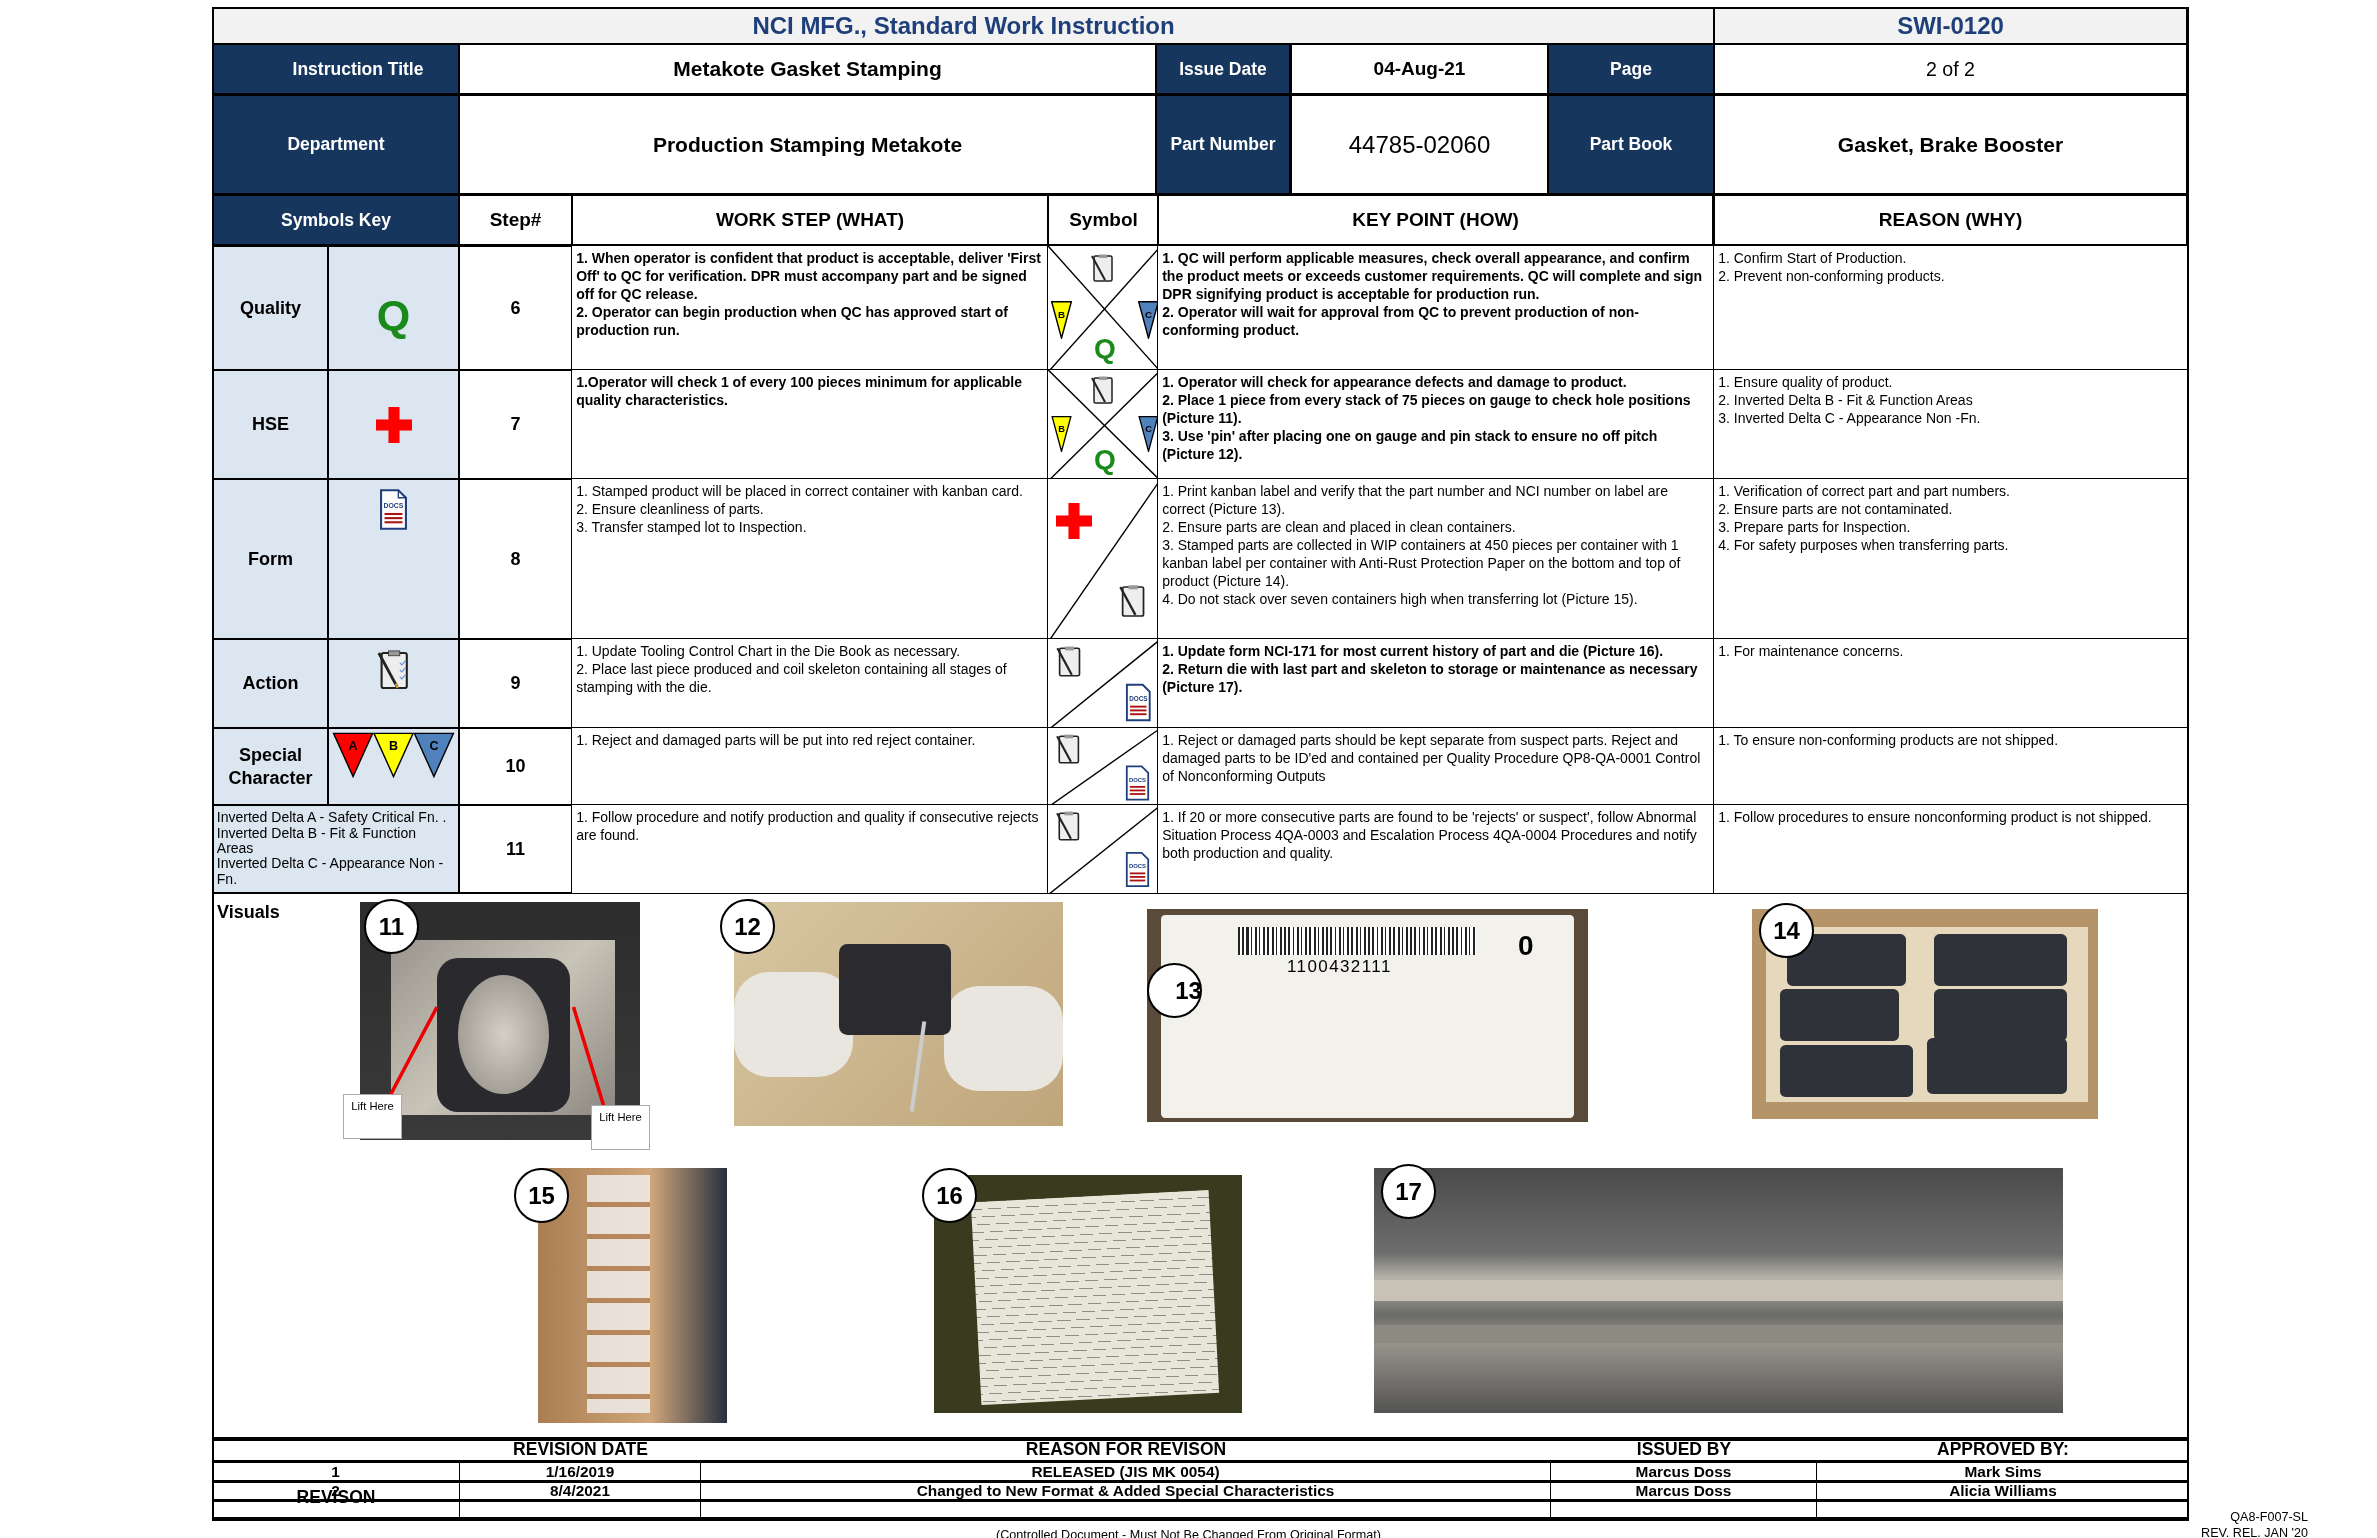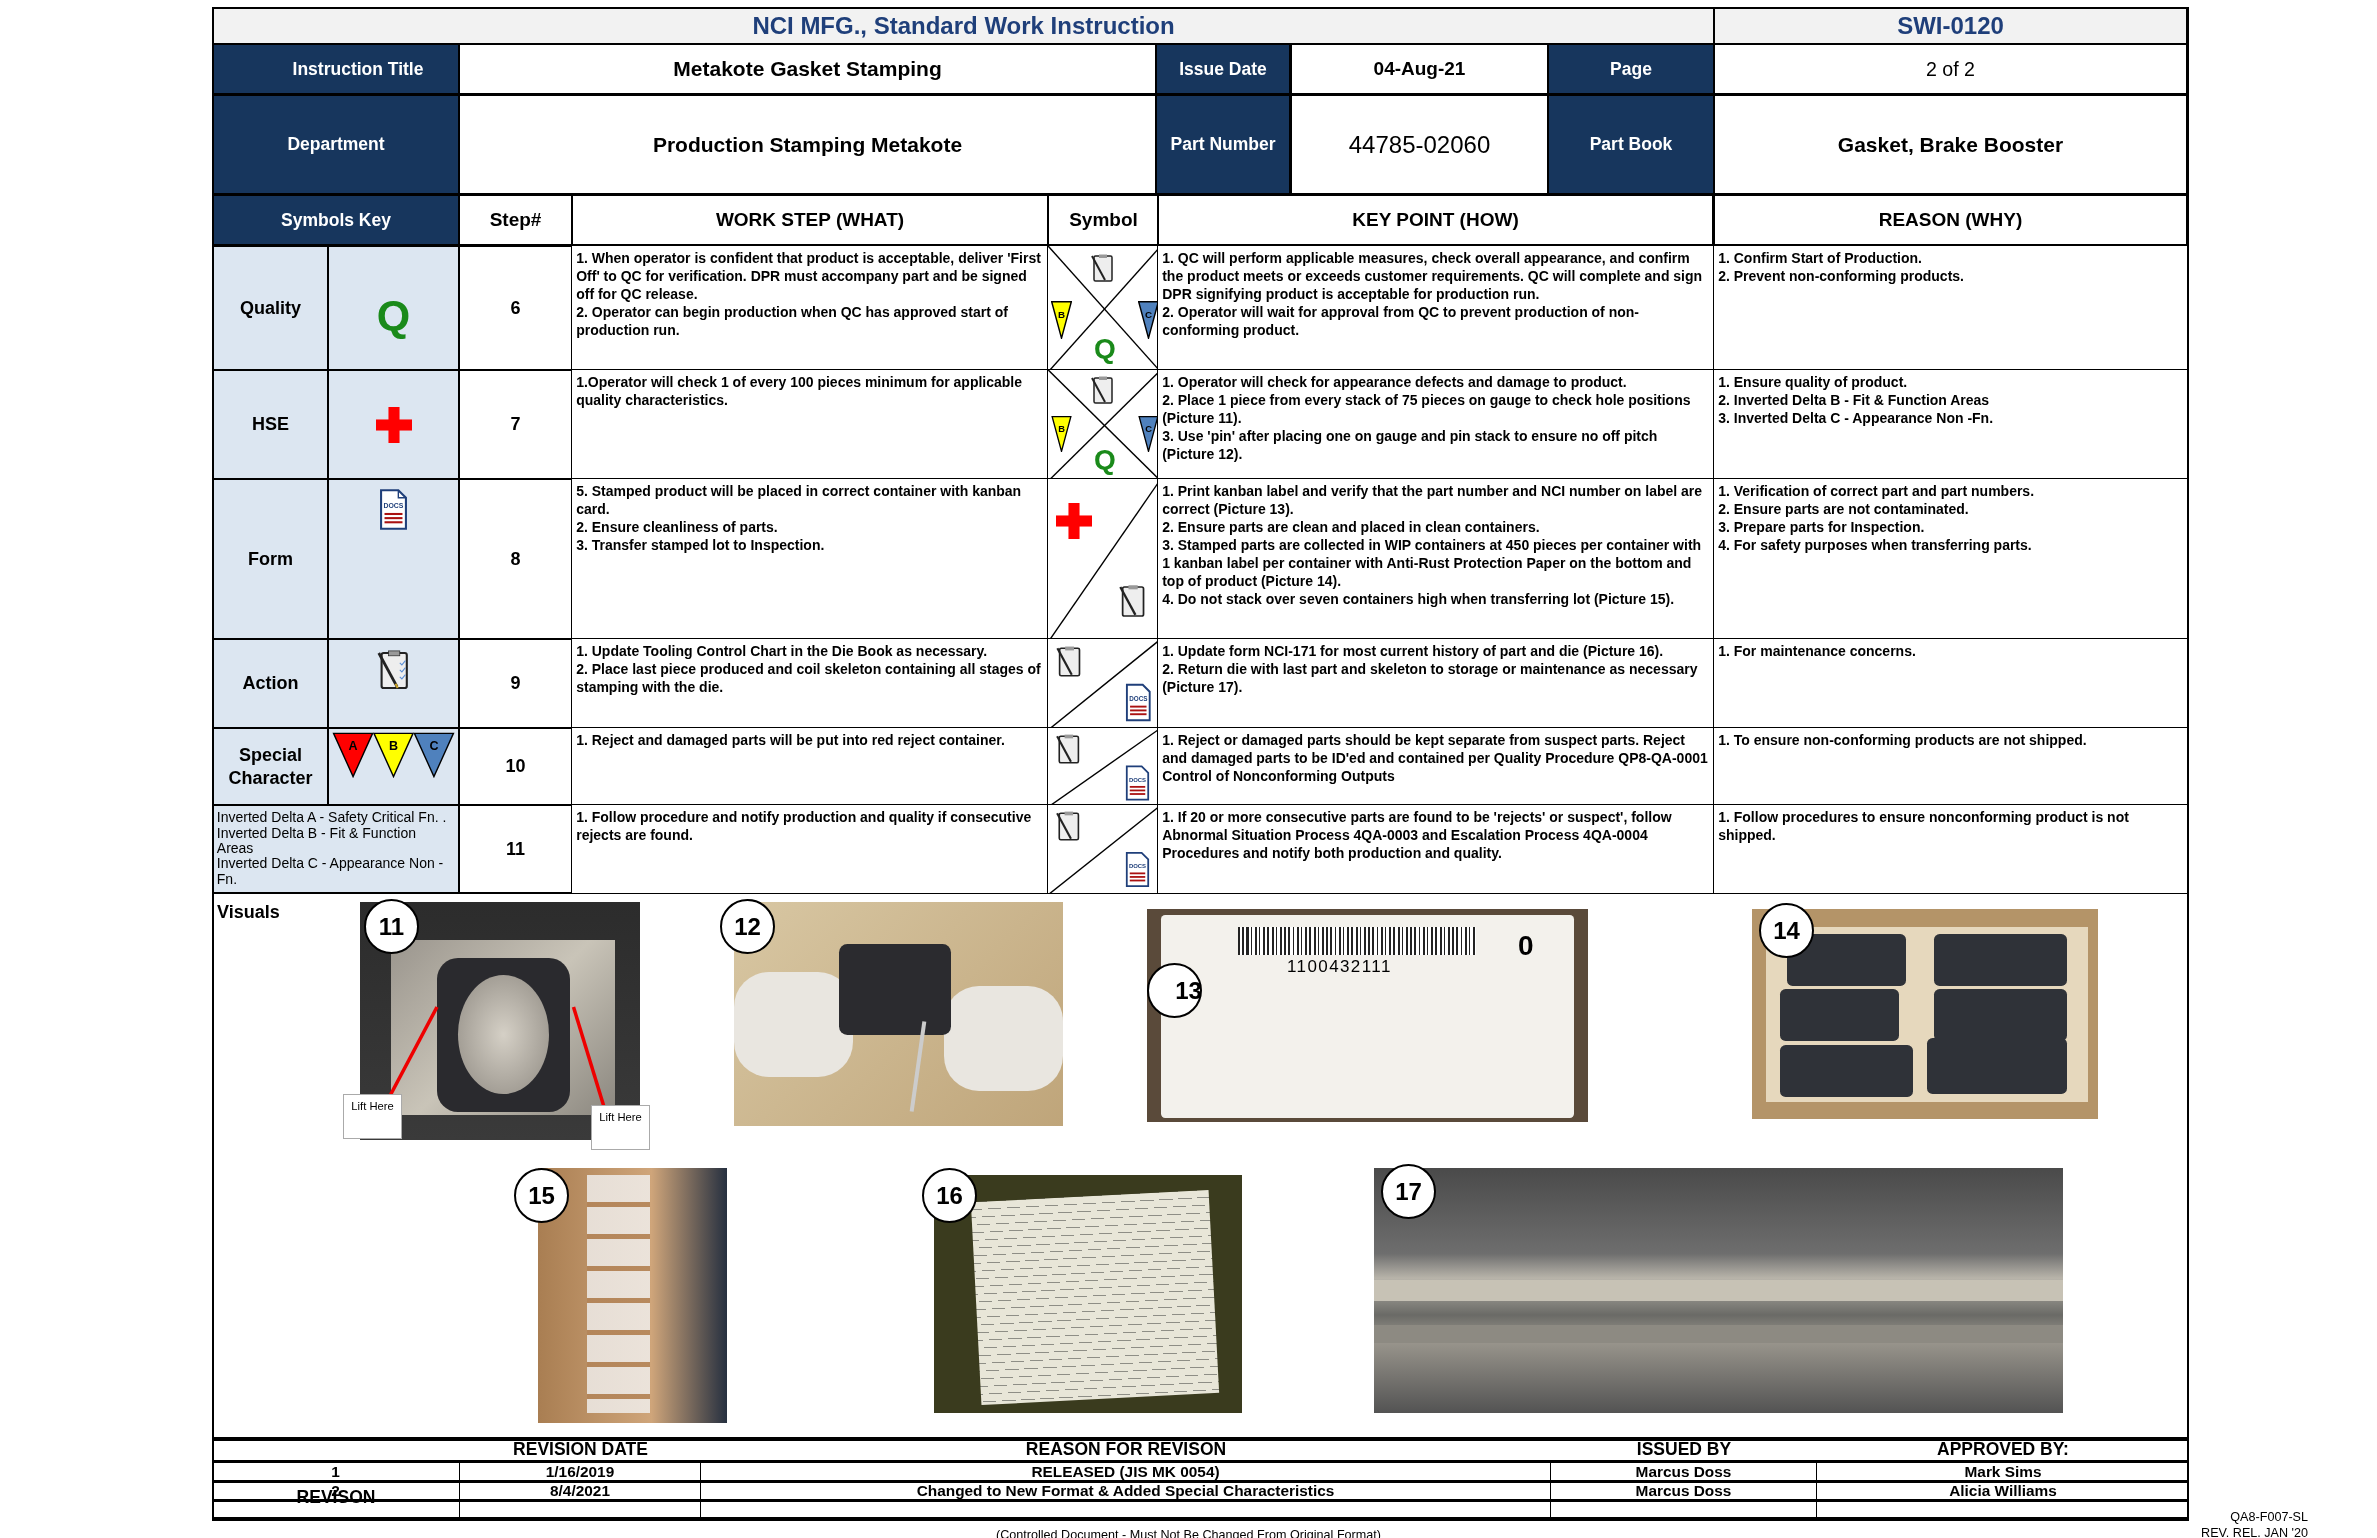--- a/index.html
+++ b/index.html
@@ -6,21 +6,21 @@
   body { width: 2377px; height: 1538px; background: #ffffff; position: relative; font-family: "Liberation Sans", sans-serif; color: #000; overflow: hidden; }
   .abs { position: absolute; }
   .cell { position: absolute; border: 2.1px solid #000; display: flex; align-items: center; justify-content: center; text-align: center; }
   .navy { background: #17365d; color: #fff; font-weight: bold; font-size: 17.5px; }
   .white { background: #fff; }
   .key-bg { background: #dce6f1; }
   .b { font-weight: bold; }
   .topbar { background: #f2f2f2; color: #1f3f7a; font-weight: bold; font-size: 24px; }
   .big { font-size: 21px; font-weight: bold; }
   .hdr { font-size: 19px; font-weight: bold; }
-  .txt { position: absolute; border: 1.4px solid #000; font-size: 14px; line-height: 18px; padding: 2.8px 4.2px; text-align: left; white-space: pre-line; background:#fff;font-weight:bold; }
+  .txt { position: absolute; border: 1.4px solid #000; font-size: 14px; line-height: 18px; padding: 2.8px 4.2px; text-align: left; white-space: pre-line; background:#fff; }
   .txt.bold { font-weight: bold; }
   .stepnum { font-size: 18px; font-weight: bold; }
   .keylabel { font-size: 18px; font-weight: bold; }
   .sym { position: absolute; border: 1.4px solid #000; background:#fff; overflow: hidden; }
   .photo { position: absolute; overflow: hidden; }
   .badge { position: absolute; width: 55px; height: 55px; border-radius: 50%; background: #fff; border: 2.1px solid #000; font-weight: bold; font-size: 24px; display:flex; align-items:center; justify-content:center; z-index: 2; }
   .rev { position: absolute; font-size: 15.4px; font-weight: bold; text-align: center; display:flex; align-items:center; justify-content:center; }
   .revh { font-size: 17.5px; font-weight: bold; }
   .footer { position: absolute; font-size: 13.3px; text-align: center; }
 </style>
@@ -158,21 +158,21 @@
   <span class="abs" style="left:46px;top:74px;color:#1a8a1a;font-weight:bold;font-size:28px;">Q</span>
 </div>
 <div class="txt bold" style="left:1157px;top:369px;width:557px;height:111px;">1. Operator will check for appearance defects and damage to product.
 2. Place 1 piece from every stack of 75 pieces on gauge to check hole positions (Picture 11).
 3. Use 'pin' after placing one on gauge and pin stack to ensure no off pitch (Picture 12).</div>
 <div class="txt" style="left:1713px;top:369px;width:475px;height:111px;">1. Ensure quality of product.
 2. Inverted Delta B - Fit &amp; Function Areas
 3. Inverted Delta C  - Appearance Non -Fn.</div>
 
 <div class="cell white stepnum" style="left:458px;top:478px;width:115px;height:163px;">8</div>
-<div class="txt" style="left:571px;top:478px;width:478px;height:163px;">5. Stamped product will be placed in correct container with kanban card.
+<div class="txt" style="left:571px;top:478px;width:478px;height:163px;">1. Stamped product will be placed in correct container with kanban card.
 2. Ensure cleanliness of parts.
 3. Transfer stamped lot to Inspection.</div>
 <div class="sym" style="left:1047px;top:478px;width:113px;height:163px;">
   <svg width="113" height="163" viewBox="0 0 161 233">
       <line x1="161" y1="0" x2="0" y2="233" stroke="#000" stroke-width="2"></line>
     </svg>
   <svg class="abs" style="left:8.4px;top:24px;" width="36" height="36" viewBox="0 0 52 52">
       <rect x="18" y="0" width="16" height="52" fill="#ff0000"></rect>
       <rect x="0" y="18" width="52" height="16" fill="#ff0000"></rect>
     </svg>

